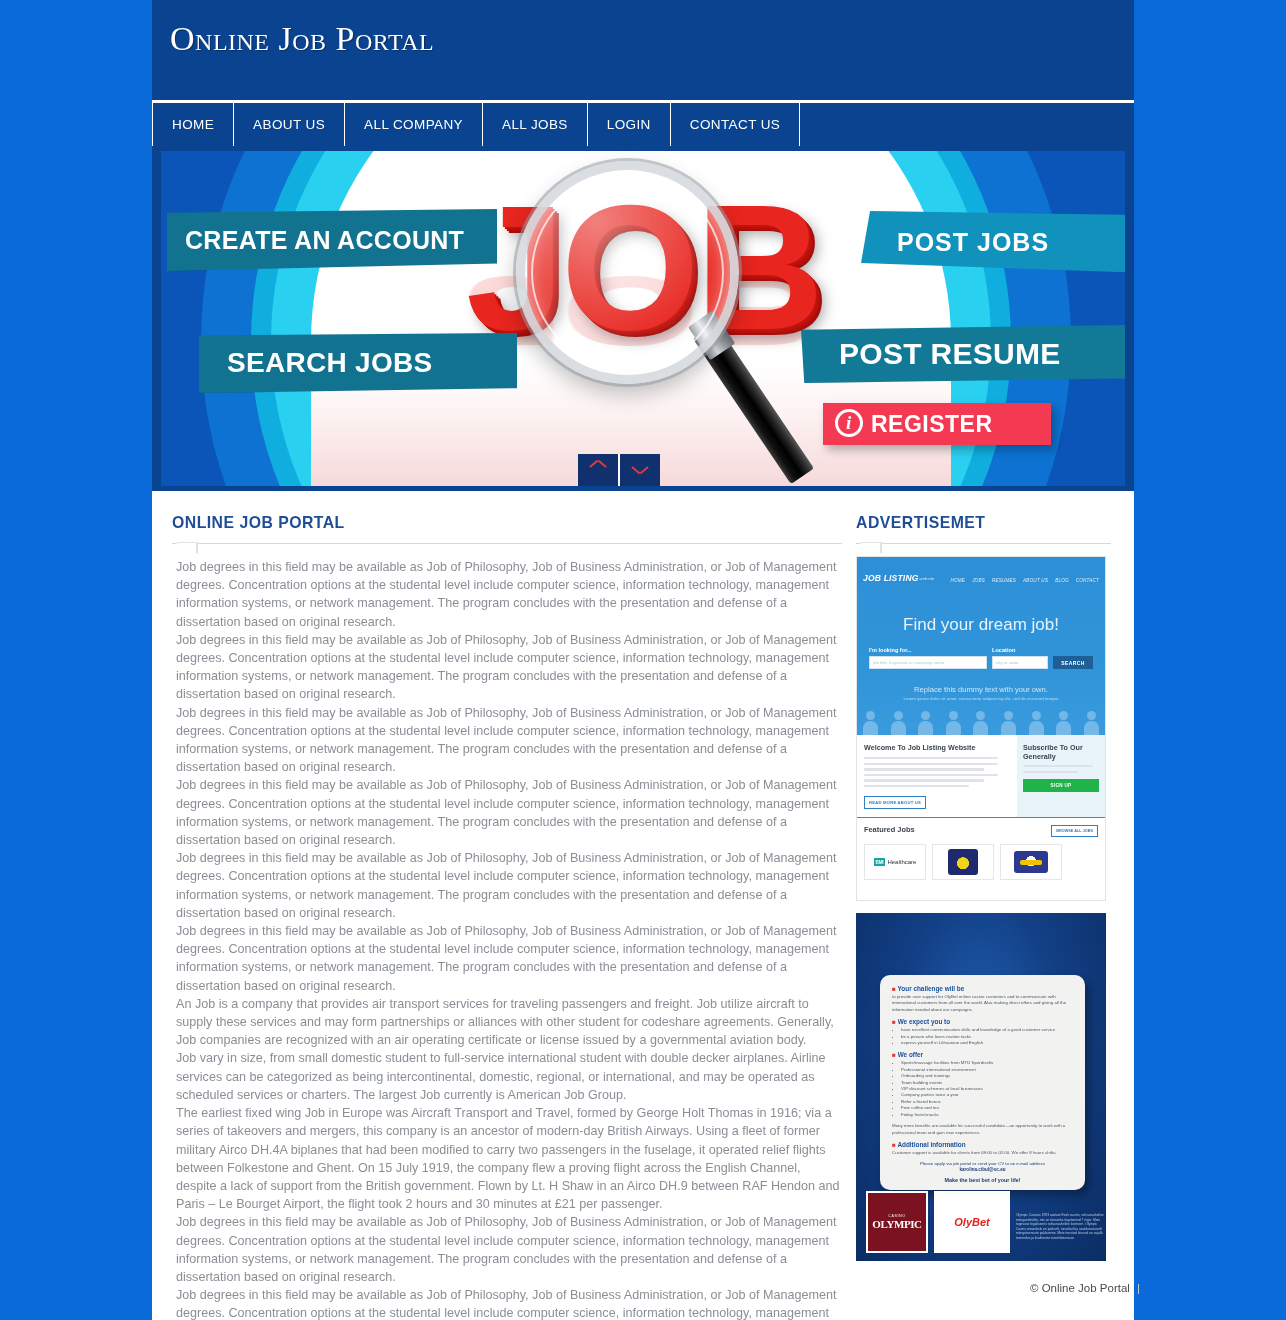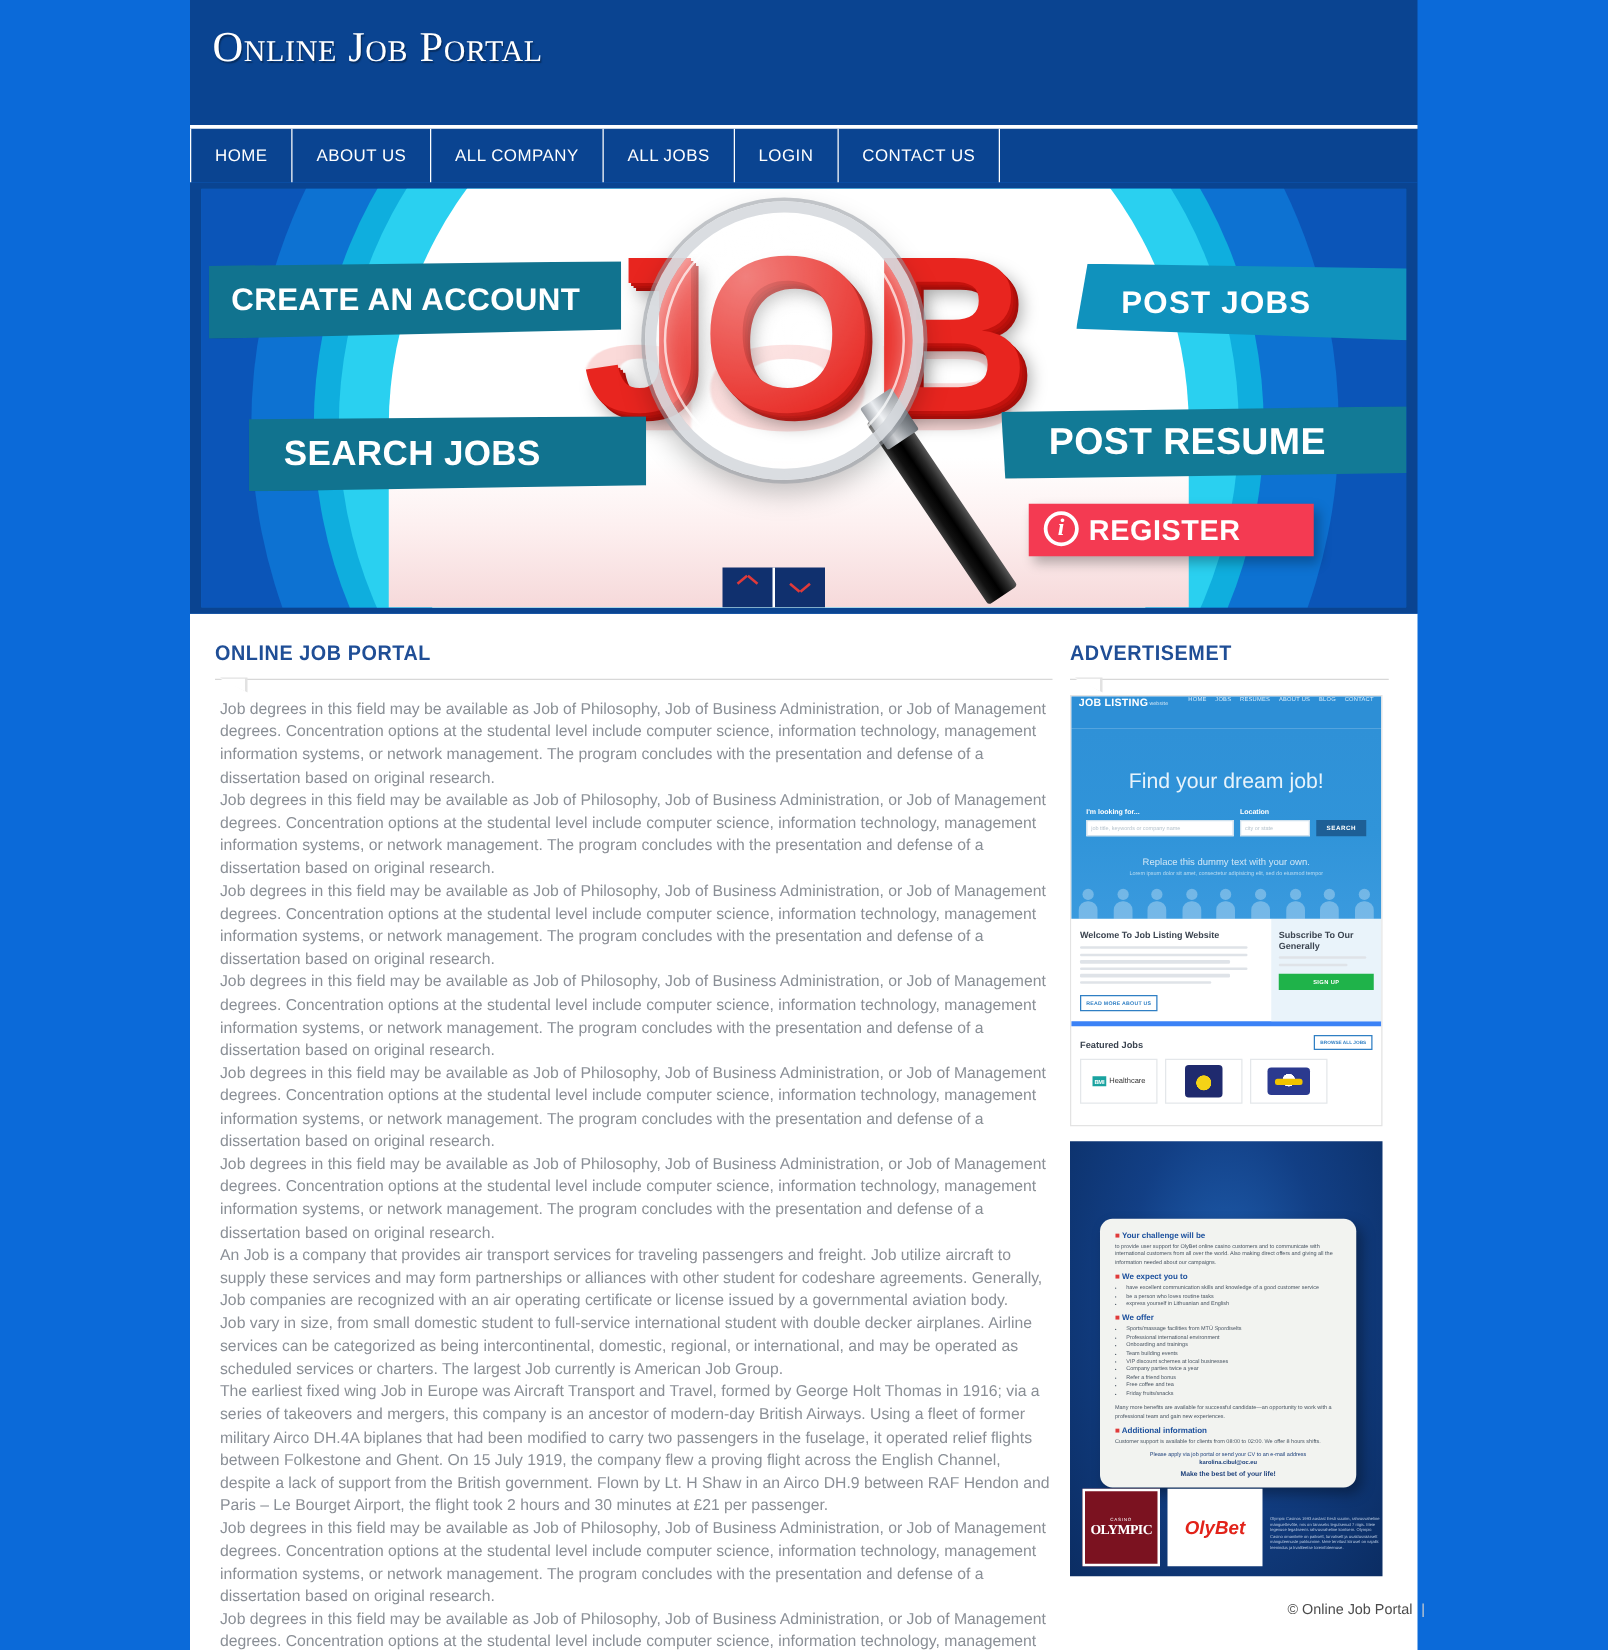--- a/index.html
+++ b/index.html
@@ -359,23 +359,24 @@
     border: 1px solid #e3e3e3;
     background: #ffffff;
     overflow: hidden;
     position: relative;
     box-sizing: border-box;
   }
   .ad1-nav {
     height: 26px;
     background: #2d8fd6;
     display: flex;
-    align-items: flex-start;
+    align-items: flex-end;
     padding: 0 6px;
     justify-content: space-between;
+    font-style: italic;
   }
   .ad1-logo {
     color: #ffffff;
     font-size: 8.5px;
     font-weight: bold;
     letter-spacing: .2px;
     display:flex; align-items:center; gap:1px;
   }
   .ad1-logo .lg-sub { font-size:4px; font-weight:normal; opacity:.85; }
   .ad1-navlinks { display: flex; gap: 7px; }
@@ -485,24 +486,24 @@
     margin-top: 6px;
     background: #1fb34a;
     color: #ffffff;
     font-size: 4.6px;
     font-weight: bold;
     text-align: center;
     padding: 4px 0;
     letter-spacing: .3px;
   }
   .ad1-featured {
-    border-top: 4px solid #3b82f6;
+    border-top: 1px solid #3b82f6;
     padding: 7px;
     display: flex;
-    align-items: flex-end;
+    align-items: flex-start;
     justify-content: space-between;
   }
   .ad1-featured h4 { margin:0; font-size: 7.4px; color:#3b4450; font-weight: bold;}
   .ad1-browse {
     border: 1px solid #2f7fc4;
     color: #2f7fc4;
     font-size: 3.8px;
     font-weight: bold;
     padding: 3px 4px;
   }
@@ -587,21 +588,21 @@
     border: 2px solid #ffffff;
     box-sizing: border-box;
   }
   .logo-olympic .c { color:#ffffff; font-size:3.6px; letter-spacing:.6px;}
   .logo-olympic .o { color:#ffffff; font-size:11px; font-weight:bold; font-family:"Liberation Serif",serif; letter-spacing:-.4px;}
   .logo-olybet {
     width: 76px; height: 62px;
     background: #ffffff;
     display: flex; align-items: center; justify-content: center;
     color: #e2231a;
-    font-size: 15px;
+    font-size: 11px;
     font-weight: bold;
     font-style: italic;
     box-sizing: border-box;
   }
   .ad2-fine {
     color: #b9cbe4;
     font-size: 3.3px;
     line-height: 4.6px;
     width: 92px;
     padding-top: 22px;

